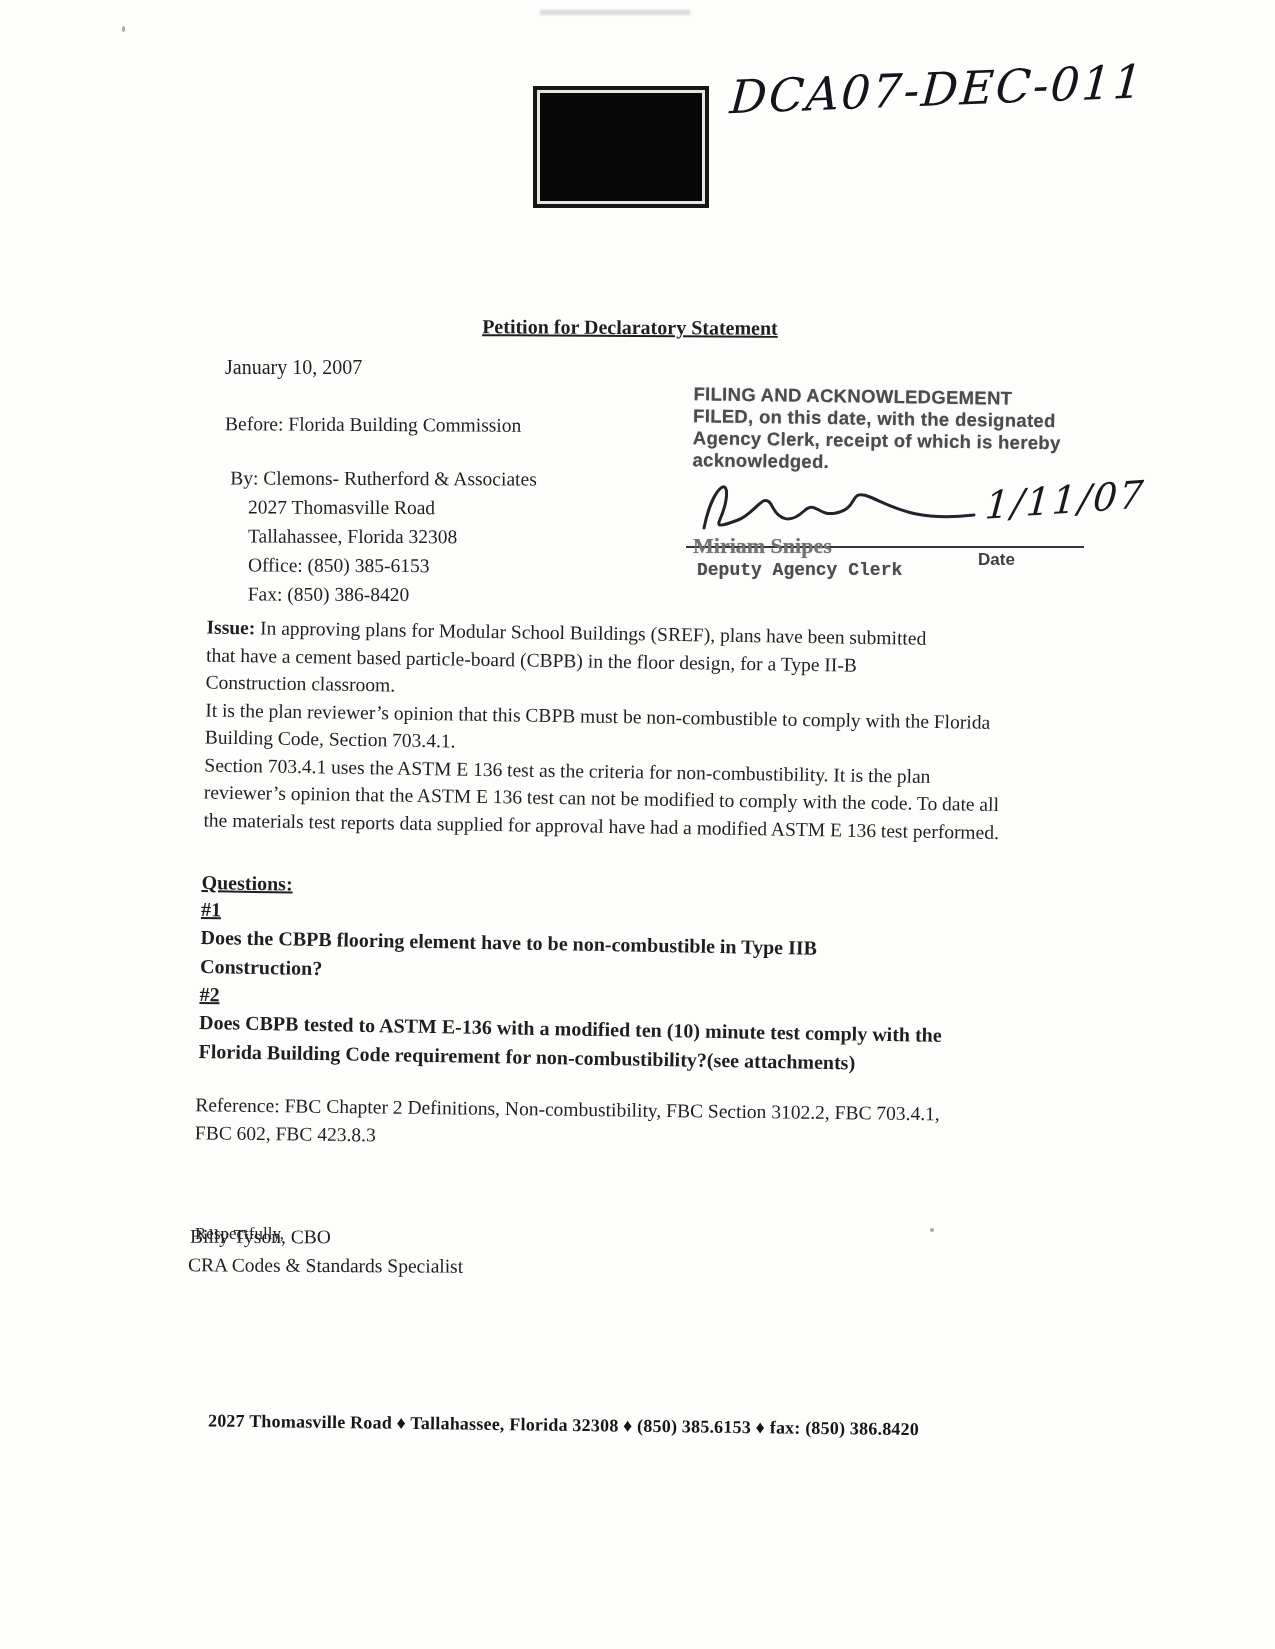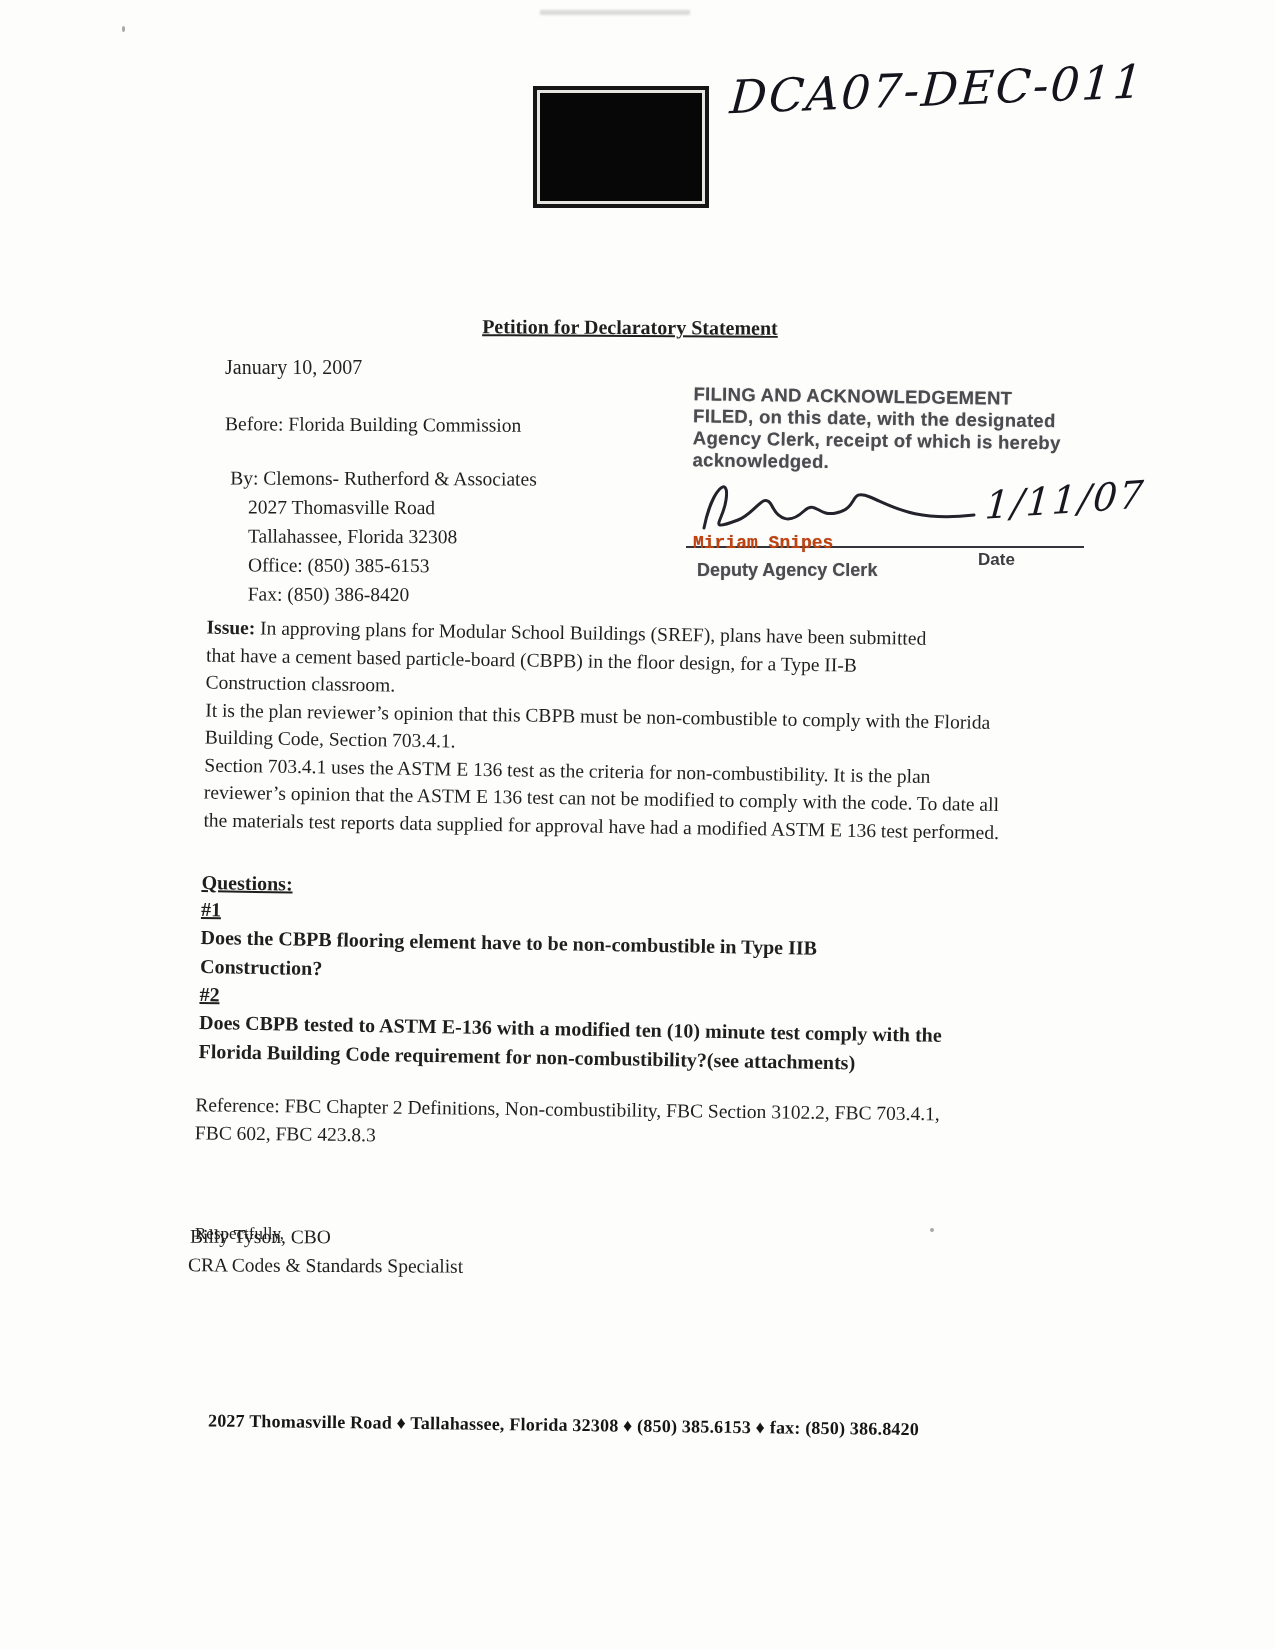--- a/index.html
+++ b/index.html
@@ -80,27 +80,27 @@
     font-family: "DejaVu Serif", serif;
     font-style: italic;
     font-size: 38px;
     color: #181820;
     transform: rotate(-4deg) skewX(-8deg);
     letter-spacing: 2px;
   }
   .sig-rule { left: 686px; top: 546px; width: 398px; border-top: 2px solid #33333a; }
   .clerk-name {
     left: 693px; top: 533px;
-    font-family: Liberation Mono, monospace;
-    font-weight: 600; font-size: 18px; color: #c2410c;
+    font-family: Liberation Serif, serif;
+    font-weight: 600; font-size: 22px; color: #737373;
     text-shadow: 0 0 1px rgba(80,80,85,.5);
   }
   .clerk-title {
     left: 697px; top: 560px;
-    font-family: Liberation Sans, sans-serif;
+    font-family: Liberation Mono, monospace;
     font-weight: 600; font-size: 18px; color: #4c4c50;
     text-shadow: 0 0 1px rgba(80,80,85,.5);
   }
   .date-label {
     left: 978px; top: 550px;
     font-family: "Liberation Sans", sans-serif;
     font-weight: bold; font-size: 17px; color: #3c3c40;
   }
 
   .issue-block { left: 205px; top: 620px; font-size: 19.5px; line-height: 27.5px; transform: rotate(0.9deg); }

